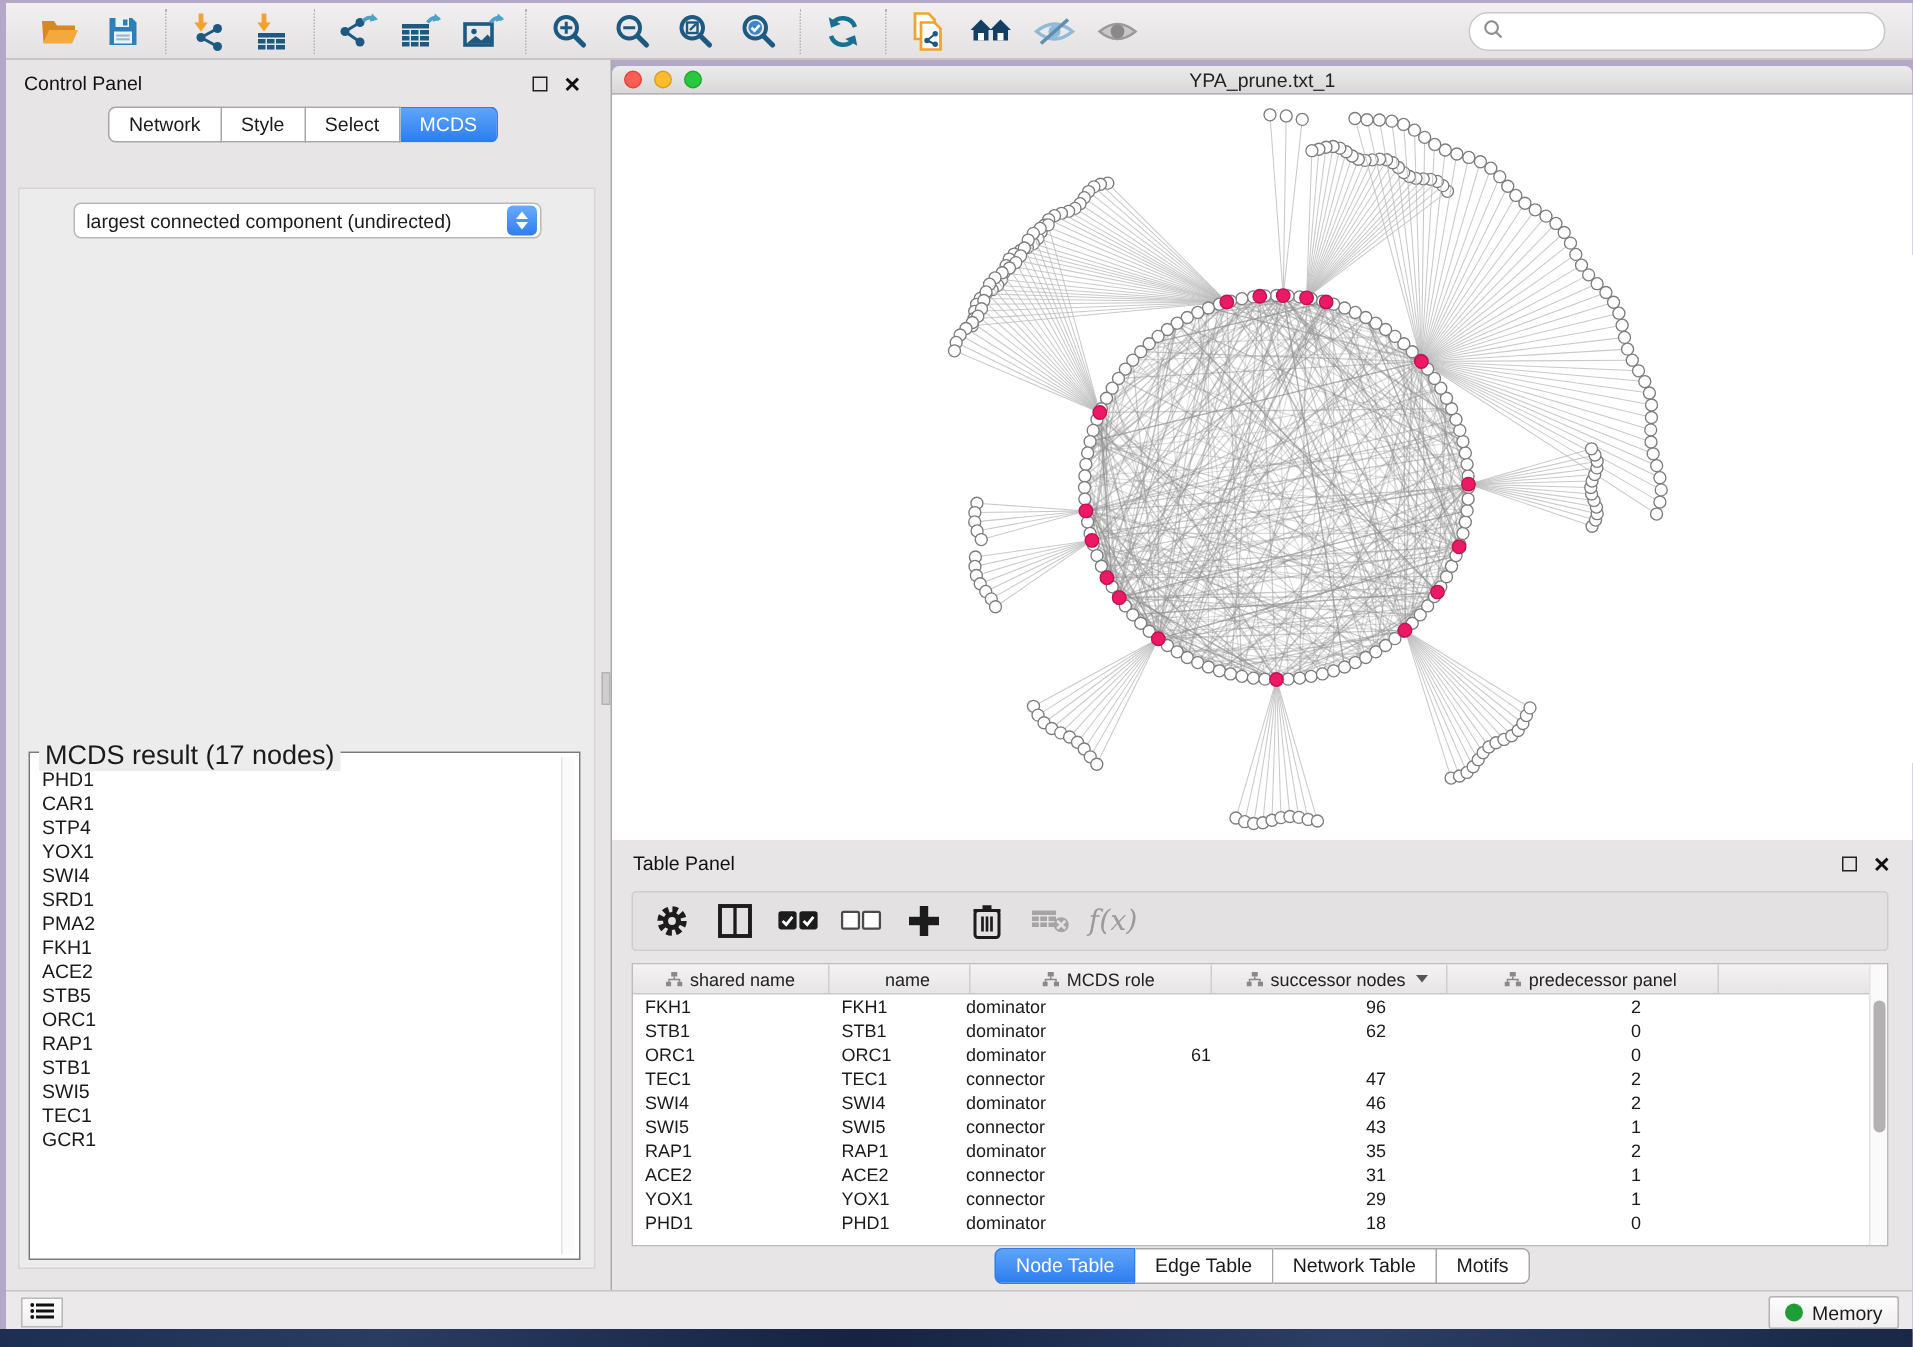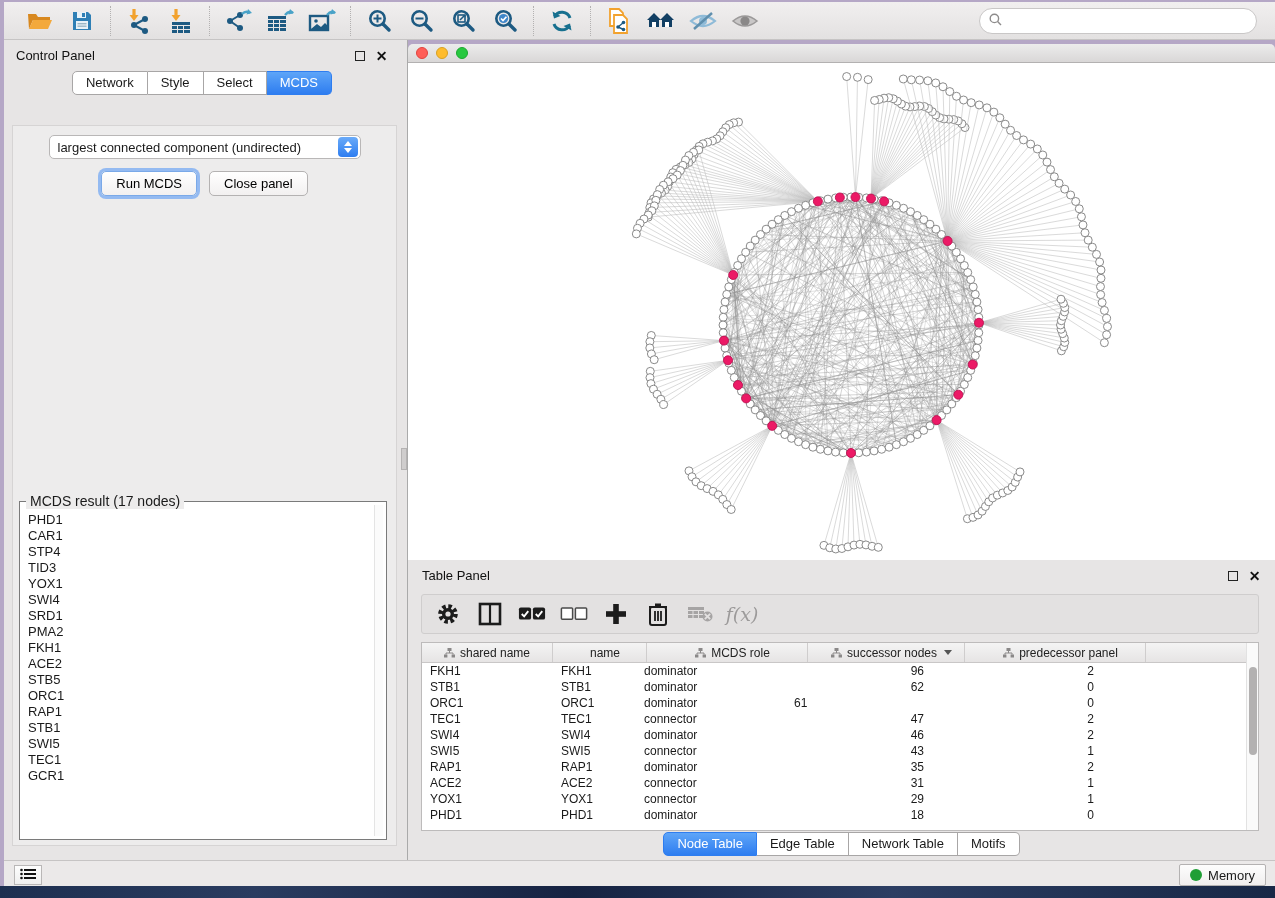--- a/index.html
+++ b/index.html
@@ -48,21 +48,21 @@
     display:flex; flex-direction:column; align-items:center; justify-content:center; gap:2px; }
   .step-arrow { width:0; height:0; border-left:4px solid transparent; border-right:4px solid transparent; }
   .step-up { border-bottom:5px solid #fff; }
   .step-down { border-top:5px solid #fff; }
 
   #cp-buttons { display:flex; justify-content:center; gap:12px; margin-top:12px; }
   .push-btn { background:linear-gradient(#ffffff,#f2f0f0); border:1px solid #b4b2b2; border-radius:5px; padding:4px 14px; font-size:13px; font-family:"Liberation Sans",sans-serif; cursor:default; }
   #run-btn { box-shadow:0 0 0 3px rgba(100,160,245,.65); border-color:#7aa9e8; }
 
   #mcds-fieldset { position:absolute; left:6px; right:9px; top:375px; bottom:5px; border:1px solid #7a7a7a; background:#fff; }
-  #mcds-legend { position:absolute; top:-9px; left:6px; background:#edecec; padding:0 4px; font-size:14px;text-align:center; }
+  #mcds-legend { position:absolute; top:-9px; left:6px; background:#edecec; padding:0 4px; font-size:18px;text-align:center; }
   #mcds-list { position:absolute; inset:3px 13px 3px 3px; overflow:hidden; font-size:13px; line-height:16px; padding:7px 0 0 5px; }
   #mcds-scroll { position:absolute; top:3px; bottom:3px; right:3px; width:9px; background:#fbfbfb; border-left:1px solid #e4e4e4; }
 
   
   #v-splitter { position:absolute; left:400px; top:40px; width:8px; height:820px; background:#e7e5e5; border-right:1px solid #aaa; }
   #v-splitter .grip { position:absolute; top:408px; left:1px; width:6px; height:22px; background:#cfcdcd; border:1px solid #b5b3b3; }
 
   
   #network-window { position:absolute; left:408px; top:44px; right:0; height:516px; }
   #net-titlebar { height:19px; background:linear-gradient(#ececec,#d9d7d7); border-bottom:1px solid #b3b1b1;
@@ -310,31 +310,26 @@
         <div class="seg active">MCDS</div>
       </div>
     <div id="cp-content">
       <div id="criterion-select">
         <span id="criterion-value">largest connected component (undirected)</span>
         <span id="criterion-stepper">
           <span class="step-arrow step-up"></span>
             <span class="step-arrow step-down"></span>
         </span>
       </div>
-      <div id="cp-buttons">
-        <button class="push-btn" id="run-btn">Run MCDS</button>
-        <button class="push-btn">Close panel</button>
-      </div>
       <div id="mcds-fieldset">
         <span id="mcds-legend">MCDS result (17 nodes)</span>
         <div id="mcds-list">
             <div>PHD1</div>
             <div>CAR1</div>
             <div>STP4</div>
-            <div>TID3</div>
             <div>YOX1</div>
             <div>SWI4</div>
             <div>SRD1</div>
             <div>PMA2</div>
             <div>FKH1</div>
             <div>ACE2</div>
             <div>STB5</div>
             <div>ORC1</div>
             <div>RAP1</div>
             <div>STB1</div>
@@ -349,20 +344,21 @@
 
   <div id="v-splitter">
       <div class="grip"></div>
     </div>
 
   <div id="network-window">
     <div id="net-titlebar">
       <span class="traffic t-red"></span>
       <span class="traffic t-yellow"></span>
       <span class="traffic t-green"></span>
+      <span id="net-title">YPA_prune.txt_1</span>
     </div>
     <div id="net-canvas">
       <svg id="net-svg" width="867" height="497" viewBox="0 0 867 497">
           <g>
             <line x1="337.65806516561196" y1="334.71228758158793" x2="323.3179209362669" y2="216.61057445855542" stroke="#9a9a9a" stroke-opacity="0.35" stroke-width="0.8"></line>
             <line x1="515.712287581588" y1="367.341934834388" x2="376.7807597852599" y2="371.5400028545853" stroke="#9a9a9a" stroke-opacity="0.35" stroke-width="0.8"></line>
             <line x1="502.4845660216024" y1="148.66162871638915" x2="315.9332641154491" y2="277.42869507268136" stroke="#9a9a9a" stroke-opacity="0.35" stroke-width="0.8"></line>
             <line x1="427.5713049273187" y1="134.9332641154491" x2="347.19062423409906" y2="346.8797002548218" stroke="#9a9a9a" stroke-opacity="0.35" stroke-width="0.8"></line>
             <line x1="527.8797002548217" y1="357.80937576590094" x2="317.0966519107656" y2="238.9273551598201" stroke="#9a9a9a" stroke-opacity="0.35" stroke-width="0.8"></line>
             <line x1="450.7284476700526" y1="134.23352905941536" x2="533.509667991878" y2="352.50966799187813" stroke="#9a9a9a" stroke-opacity="0.35" stroke-width="0.8"></line>

